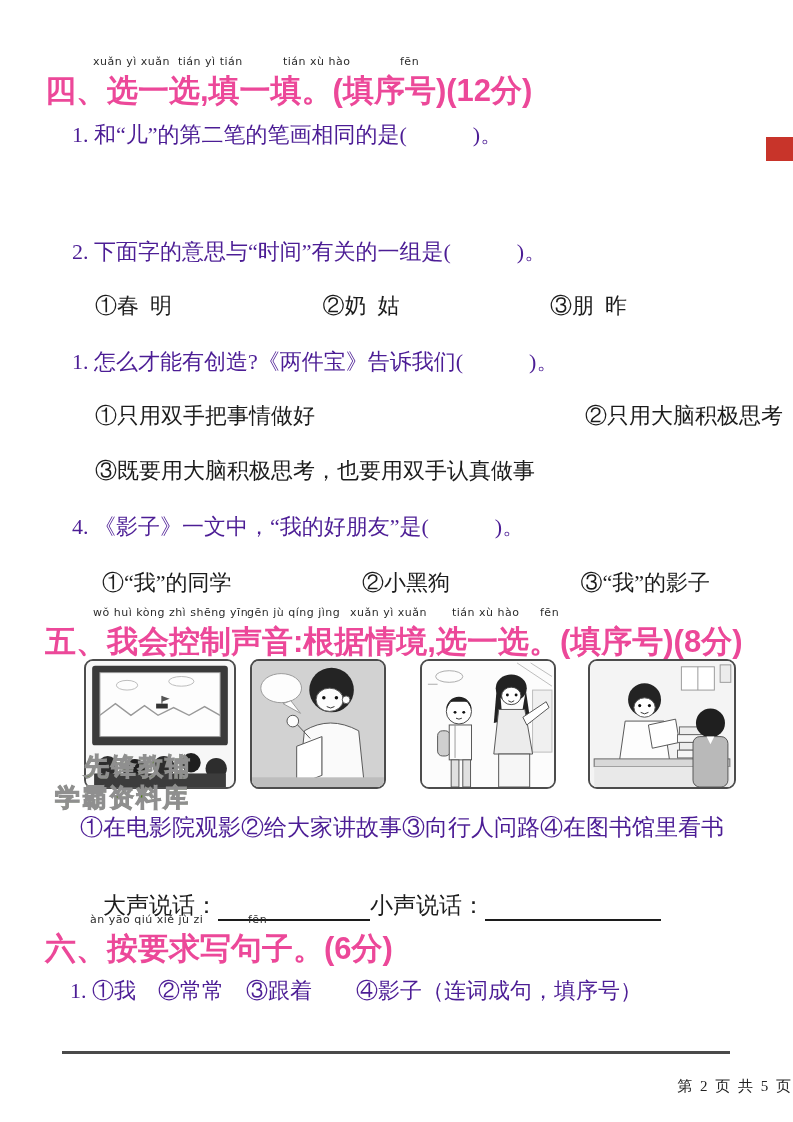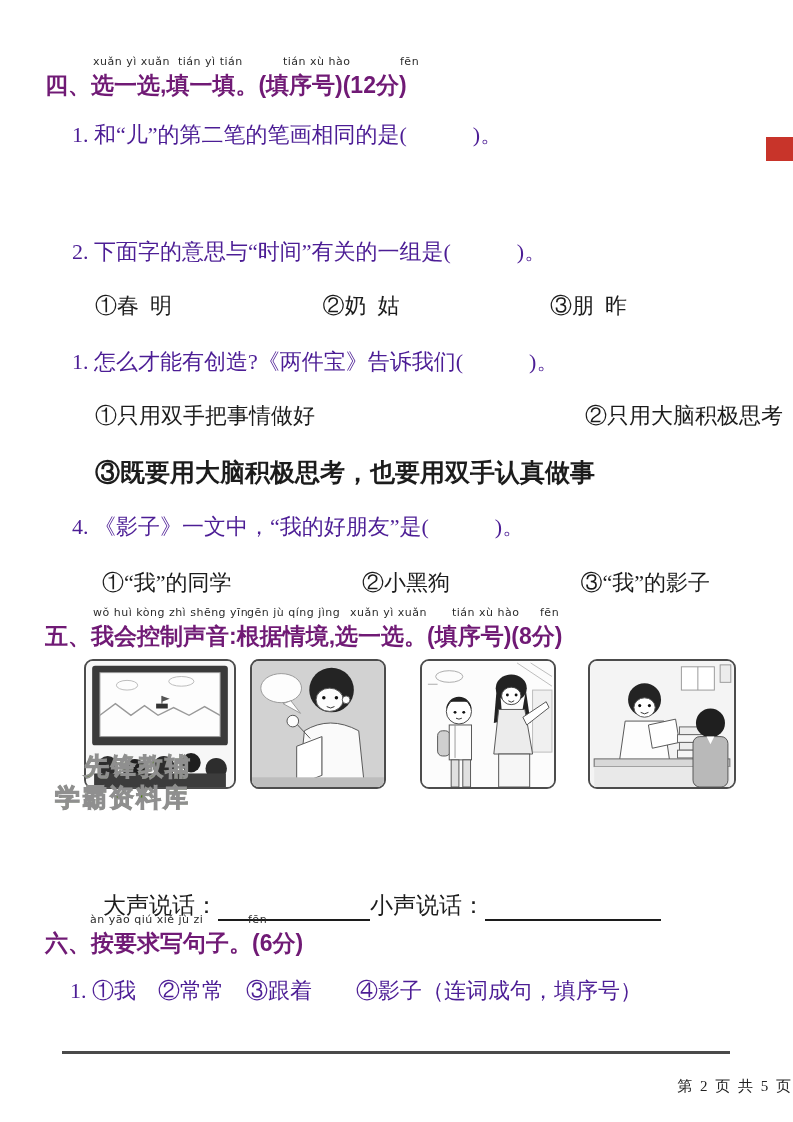--- a/index.html
+++ b/index.html
@@ -7,26 +7,26 @@
     position:relative; width:793px; height:1122px; background:#ffffff;
     font-family:"Liberation Serif", serif; color:#1c1c1c; overflow:hidden;
     margin:0 auto;
   }
   .pinyin {
     position:absolute; font-family:"DejaVu Sans", sans-serif;
     font-size:11px; color:#2b2b2b; white-space:pre; letter-spacing:0.5px;
   }
   .heading {
     position:absolute; font-family:"Liberation Sans", sans-serif;
-    font-weight:bold; font-size:23px; color:#701a75; white-space:pre;
+    font-weight:bold; font-size:31px; color:#ec4899; white-space:pre;
   }
   .qline { position:absolute; font-size:22px; white-space:pre; color:#4c1d95; }
   .optrow { position:absolute; display:flex; justify-content:space-between; font-size:22px; }
   .opt { white-space:pre; }
-  .single-opt { position:absolute; font-size:25px; white-space:pre;font-weight:bold; }
+  .single-opt { position:absolute; font-size:22px; white-space:pre; }
   .panels-area { position:absolute; left:0; top:0; width:793px; }
   .panel {
     position:absolute; top:659px; height:130px; border:2px solid #4c4c4c;
     border-radius:9px; overflow:hidden; background:#fff; box-sizing:border-box;
   }
   .panel svg { display:block; width:100%; height:100%; }
   .watermark {
     position:absolute; font-family:"Liberation Sans", sans-serif; font-weight:bold;
     font-size:25px; color:#4d7c0f; -webkit-text-stroke:1px #8f8f8f; letter-spacing:2px;
   }
@@ -180,20 +180,21 @@
         <circle cx="124" cy="64" r="15" fill="#1f1f1f"></circle>
         <rect x="106" y="78" width="36" height="52" rx="7" fill="#b9b9b9" stroke="#555555"></rect>
         <polygon points="120,78 128,78 124,86" fill="#ffffff"></polygon>
       </svg>
     </div>
   </div>
 
   <div class="watermark" style="left:84px; top:750px">先锋教辅</div>
   <div class="watermark" style="left:55px; top:781px">学霸资料库</div>
 
+  <div class="qline" style="left:80px; top:812px; font-size:23px">①在电影院观影②给大家讲故事③向行人问路④在图书馆里看书</div>
 
   <div class="answer-line" style="left:80px; top:864px">
     <span>大声说话：</span><span class="blank" style="width:152px"></span><span>小声说话：</span><span class="blank" style="width:176px"></span>
   </div>
 
   <span class="pinyin" style="left:90px; top:913px">àn yāo qiú xiě jù zi</span>
   <span class="pinyin" style="left:248px; top:913px">fēn</span>
   <div class="heading" style="left:45px; top:928px">六、按要求写句子。(6分)</div>
 
   <div class="qline" style="left:70px; top:976px">1. ①我　②常常　③跟着　　④影子（连词成句，填序号）</div>

